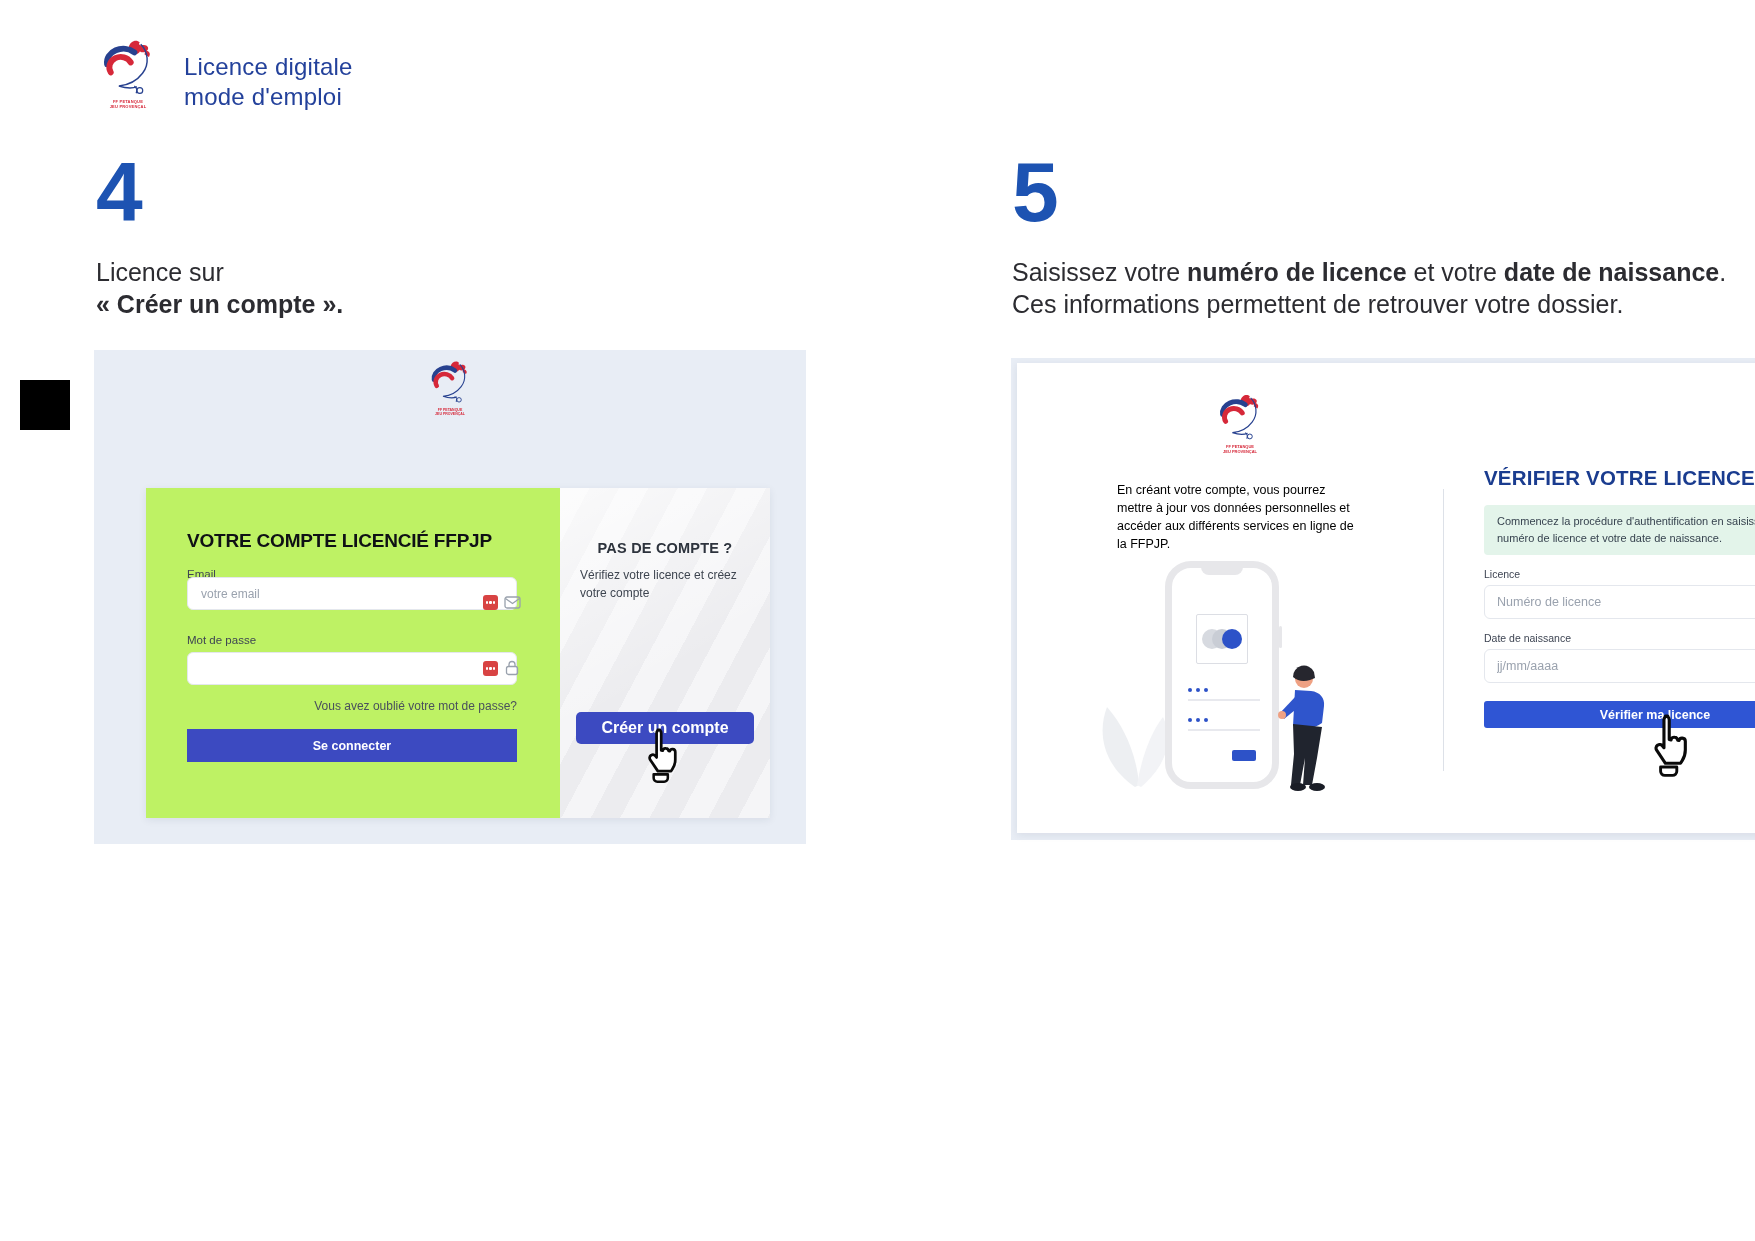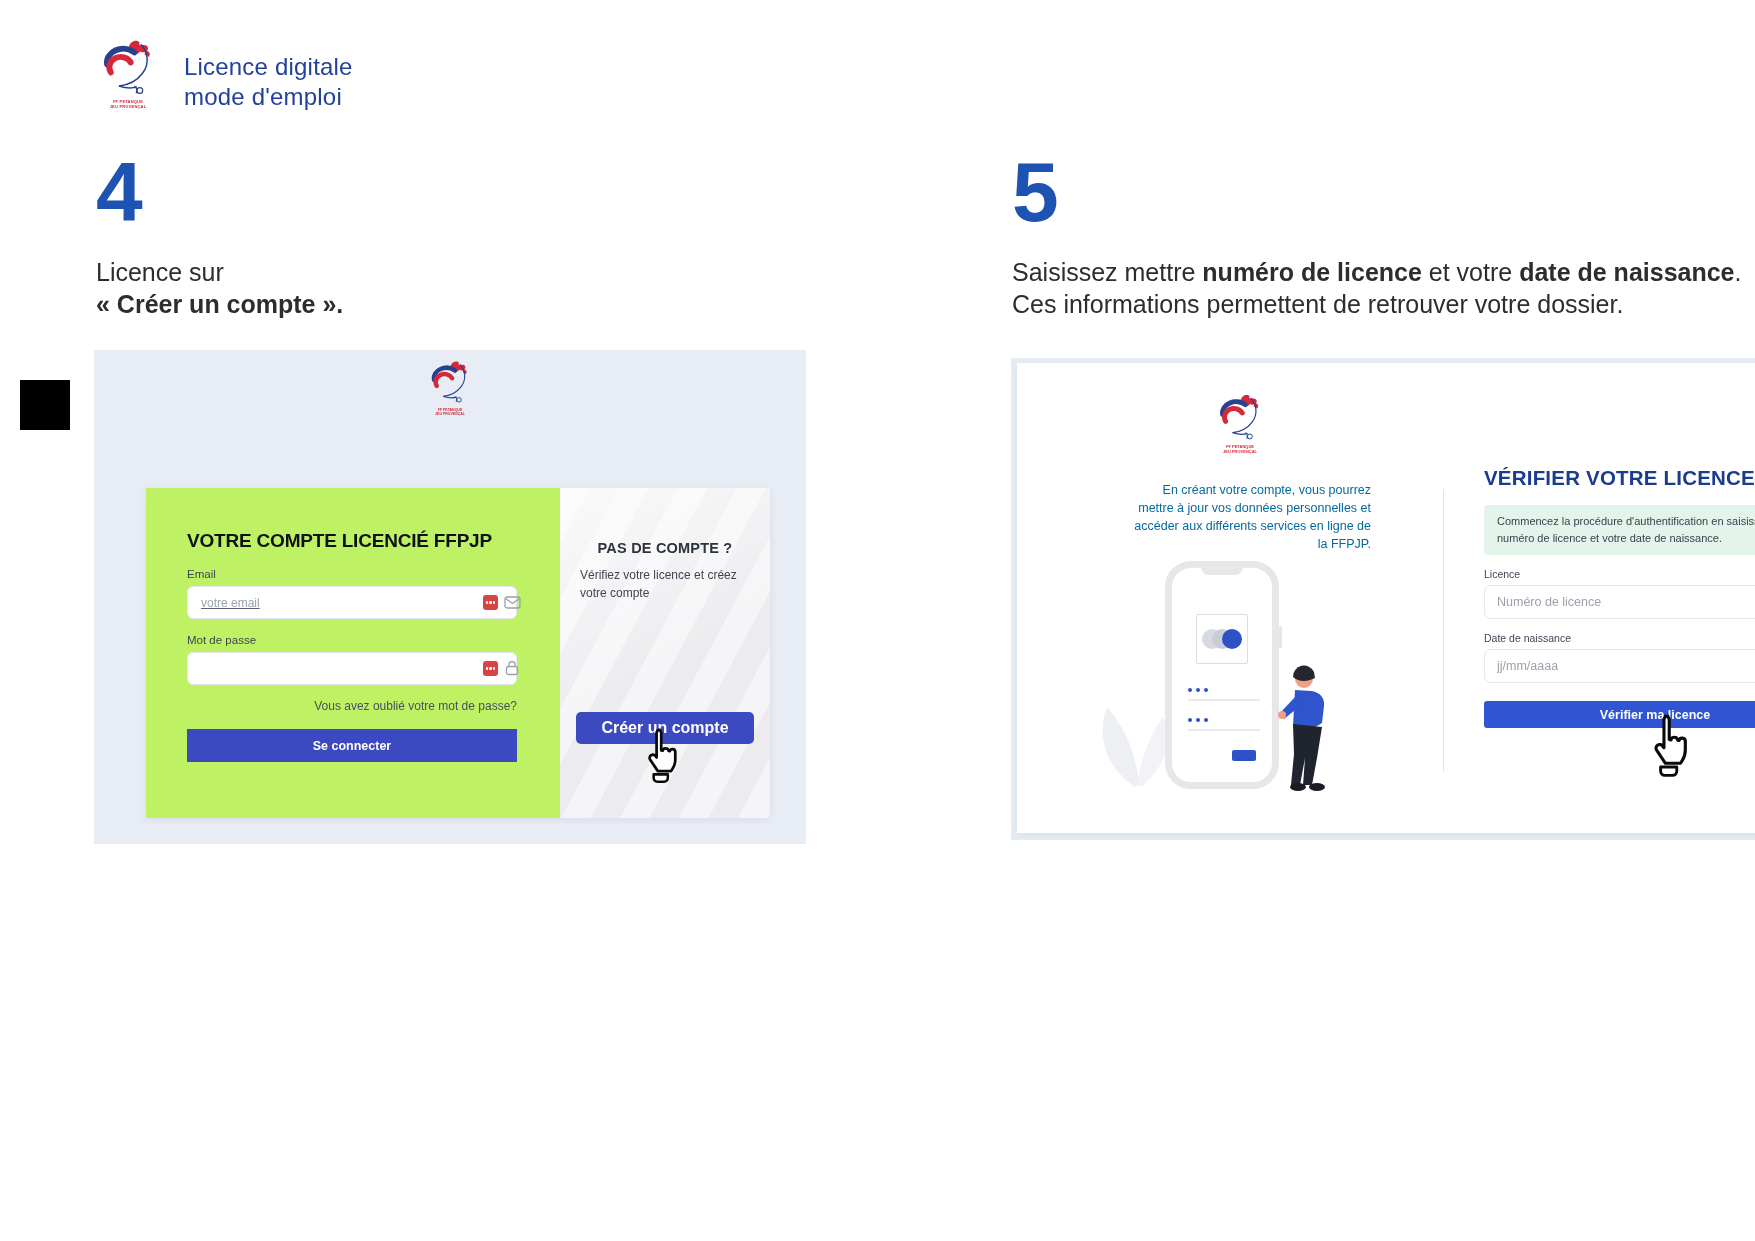--- a/index.html
+++ b/index.html
@@ -48,21 +48,21 @@
   .login-right { position:absolute; left:414px; top:0; width:210px; height:330px; overflow:hidden;
      background:repeating-linear-gradient(118deg,#f5f5f7 0 26px,#ececef 26px 52px); }
   .login-right::after { content:""; position:absolute; inset:0; background:linear-gradient(150deg,rgba(255,255,255,.75),rgba(255,255,255,0) 55%); }
   .noacct-heading { position:absolute; left:0; top:52px; width:210px; text-align:center; font-size:14.5px; font-weight:800; color:#2d333d; letter-spacing:.2px; z-index:2; }
   .noacct-text { position:absolute; left:20px; top:78px; width:170px; text-align:left; font-size:12px; color:#3e4550; line-height:1.5; z-index:2; }
   .btn-create { position:absolute; left:16px; top:224px; width:178px; height:32px; background:#3c4ac1; border-radius:5px; font-size:16px; z-index:2; }
   .cursor-login { position:absolute; left:80px; top:238px; width:42px; height:60px; z-index:3; }
 
   
   .verify-card { position:absolute; left:6px; top:5px; width:790px; height:470px; background:#fff; box-shadow:0 2px 8px rgba(25,35,70,.08); }
-  .verify-intro { position:absolute; left:108px; top:118px; width:246px; text-align:right; font-size:12.5px; color:#0369a1; line-height:1.45; }
+  .verify-intro { position:absolute; left:100px; top:118px; width:246px; text-align:left; font-size:12.5px; color:#000000; line-height:1.45; }
   .divider { position:absolute; left:426px; top:126px; width:1px; height:282px; background:#dde1e8; }
 
   
   .phone { position:absolute; left:148px; top:198px; width:114px; height:228px; background:#fff; border:7px solid #e7e7ea; border-radius:26px; z-index:1; }
   .phone .notch { position:absolute; left:50%; transform:translateX(-50%); top:-2px; width:42px; height:9px; background:#e7e7ea; border-radius:0 0 8px 8px; }
   .phone .nub { position:absolute; right:-10px; top:58px; width:3px; height:22px; background:#e7e7ea; border-radius:2px; }
   .phone .logobox { position:absolute; left:50%; transform:translateX(-50%); top:46px; width:52px; height:50px; border:1px solid #dcdee4; border-radius:2px; }
   .phone .circles { position:absolute; left:50%; top:50%; transform:translate(-50%,-50%); width:40px; height:20px; }
   .phone .circles i { position:absolute; top:0; width:20px; height:20px; border-radius:50%; display:block; }
   .phone .c1 { left:0; background:#d7dae0; } .phone .c2 { left:10px; background:#c9cdd5; } .phone .c3 { left:20px; background:#2d52c8; }
@@ -133,40 +133,40 @@
 
   <div id="step4-number" class="step-number">4</div>
   <div id="step4-text" class="step-text">
     <div><span>Licence sur</span></div>
     <div><b>« Créer un compte ».</b></div>
   </div>
 
   <div id="step5-number" class="step-number">5</div>
   <div id="step5-text" class="step-text">
     <div>
-      <span>Saisissez mettre </span><b>numéro de licence</b><span> et votre </span><b>date de naissance</b><span>.</span>
+      <span>Saisissez votre </span><b>numéro de licence</b><span> et votre </span><b>date de naissance</b><span>.</span>
     </div>
     <div><span>Ces informations permettent de retrouver votre dossier.</span></div>
   </div>
 
   <div id="shot-login" class="shot">
     <div class="shot-logo" style="left:50%; transform:translateX(-50%); top:8px; width:60px;">
       <svg width="50" height="46" viewBox="0 0 70 66">
           <use href="#rooster"></use>
         </svg>
       <span class="micro">FF PETANQUE</span>
       <span class="micro">JEU PROVENÇAL</span>
     </div>
 
     <div class="login-card">
       <div class="login-left">
         <div class="login-heading">VOTRE COMPTE LICENCIÉ FFPJP</div>
 
         <div class="fld-label" style="top:80px;">Email</div>
-        <input class="fld" style="top: 98px; text-decoration: underline;" type="text" placeholder="votre email">
+        <input class="fld" style="top: 89px;" type="text" placeholder="votre email">
         <div class="fld-ico redbox" style="left:337px; top:107px;">
             <i></i>
             <i></i>
             <i></i>
           </div>
         <svg class="fld-ico" style="left:358px; top:108px;" width="17" height="13" viewBox="0 0 17 13">
             <use href="#envelope"></use>
           </svg>
 
         <div class="fld-label" style="top:146px;">Mot de passe</div>

